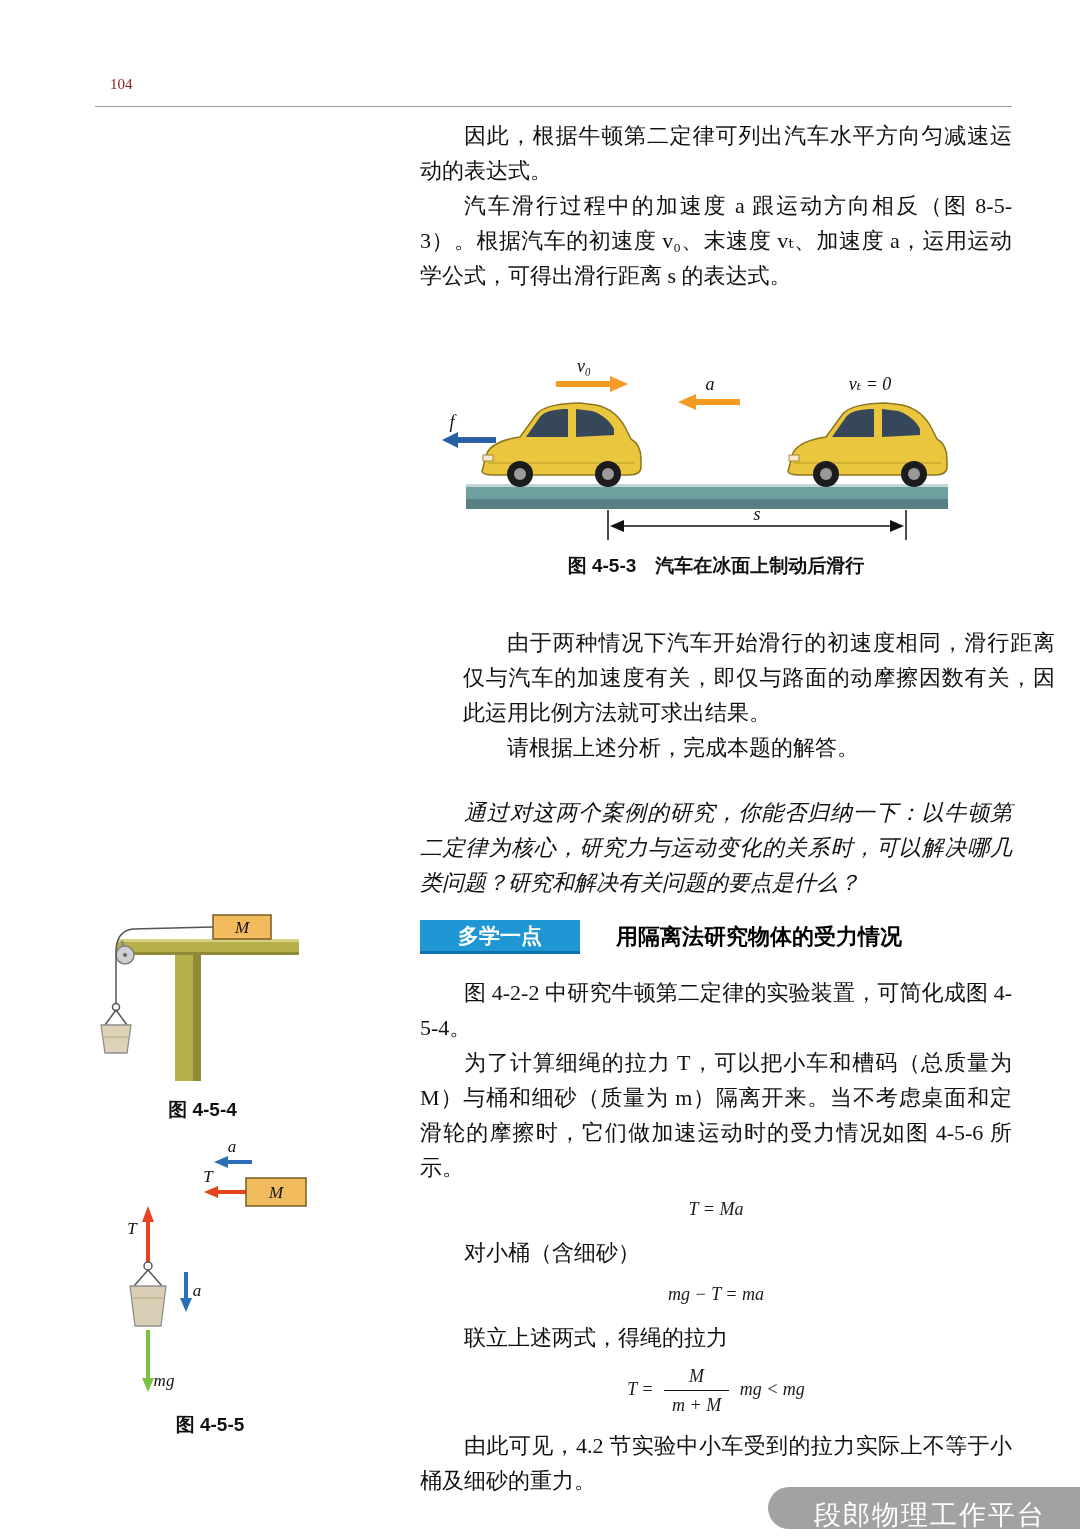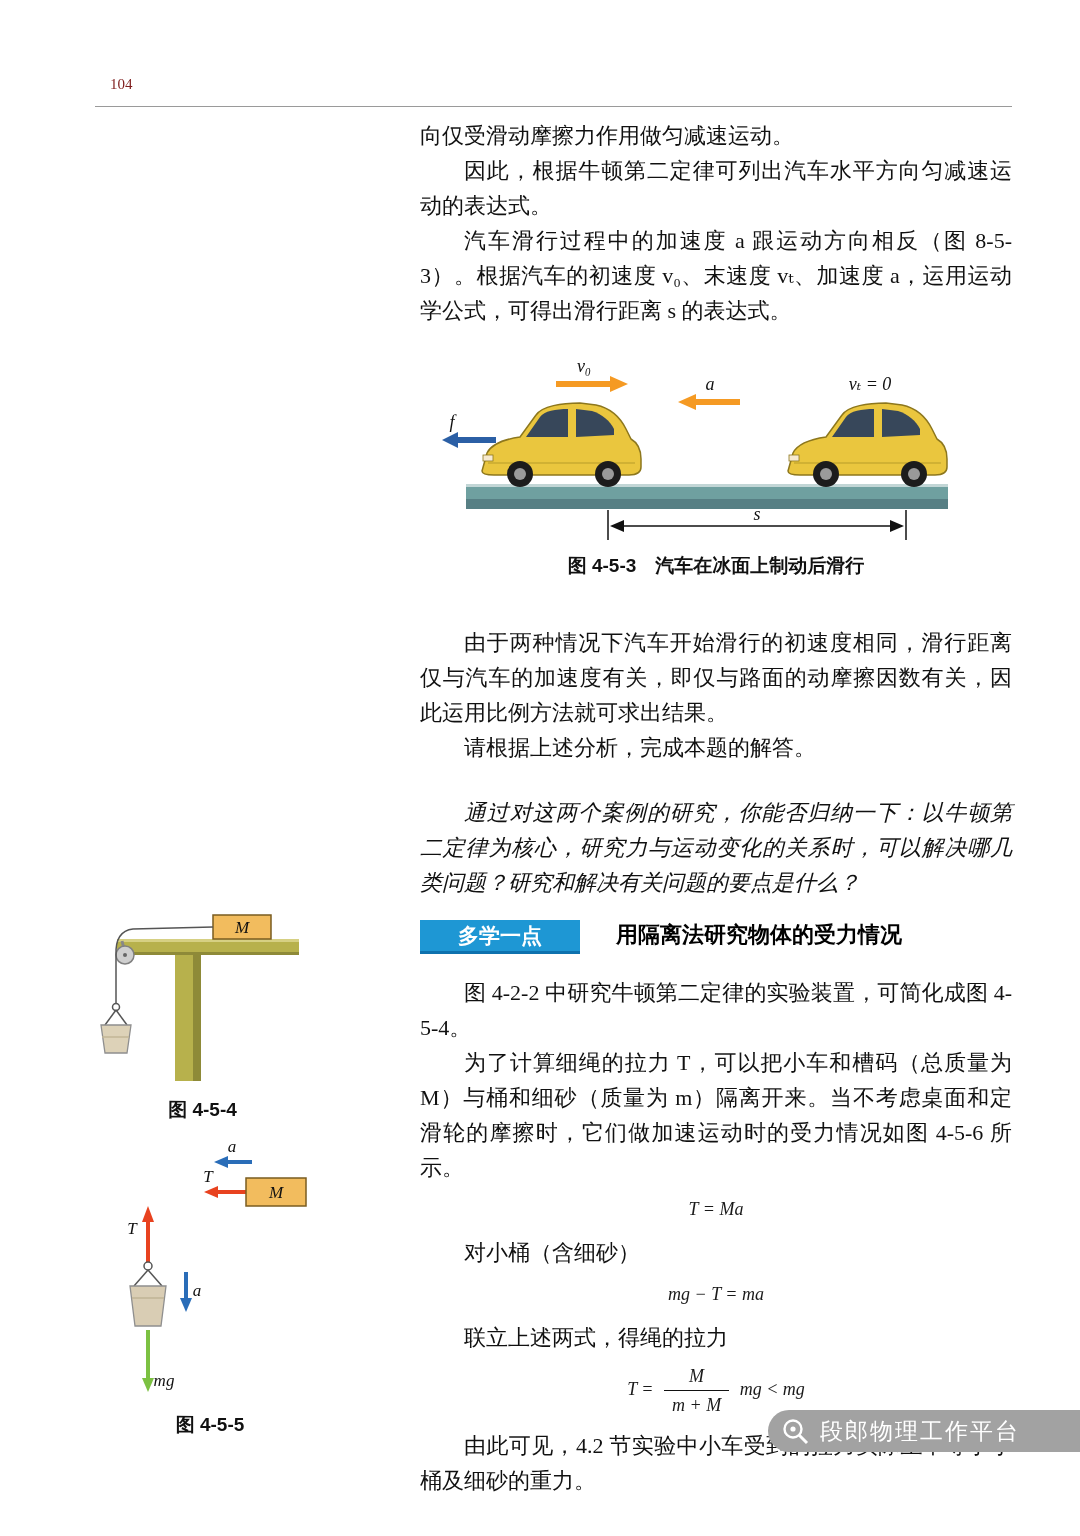--- a/index.html
+++ b/index.html
@@ -11,23 +11,23 @@
   .page-number { position:absolute; left:110px; top:76px; font-size:15px; color:#7f1d1d; }
   .top-rule { position:absolute; left:95px; top:106px; width:917px; height:1px; background:#9a9a9a; }
 
   .col { position:absolute; left:420px; width:592px; }
   .para { font-size:22px; line-height:35px; text-align:justify; color:#111; }
   .indent { text-indent:2em; }
   .kaiti { font-style:italic; }
 
   .block-intro { top:118px; }
   .block-fig453 { top:358px; }
-  .block-mid { top:625px; }
+  .block-mid { top:625px;margin-left:43px; }
   .block-discussion { top:795px; }
-  .block-heading { top:920px; display:flex; align-items:flex-start; }
+  .block-heading { top:920px; display:flex; align-items:center; }
   .block-extra { top:975px; }
 
   .fig453-svg { display:block; margin-left:18px; }
   .caption {
     font-family:"Liberation Sans","DejaVu Sans",sans-serif;
     font-weight:bold; font-size:19px; color:#111; text-align:center;
   }
   .fig453-caption { }
 
   .heading-tag {
@@ -48,37 +48,36 @@
   .frac { display:inline-block; vertical-align:middle; text-align:center; margin:0 6px; }
   .frac .num { display:block; border-bottom:1.6px solid #111; padding:0 8px 1px 8px; line-height:26px; }
   .frac .den { display:block; padding:1px 8px 0 8px; line-height:26px; }
 
   .left-fig { position:absolute; }
   .fig454-wrap { left:95px; top:903px; width:215px; }
   .fig455-wrap { left:100px; top:1140px; width:220px; }
   .left-fig .caption { margin-top:10px; }
 
   .watermark {
-    position:absolute; right:0; top:1410px; width:312px; height:42px;
+    position:absolute; right:0; top:1487px; width:312px; height:42px;
     background:#a2a2a2; border-radius:21px 0 0 21px;
     display:flex; align-items:center; gap:10px; padding-left:12px;
     color:#ffffff; font-family:"Liberation Sans","DejaVu Sans",sans-serif;
-    font-size:23px; letter-spacing:2px;
+    font-size:27px; letter-spacing:2px;flex-direction:column;
   }
 
   svg text { font-family:"Liberation Serif","DejaVu Serif",serif; font-style:italic; fill:#111; }
 </style>
 </head>
 <body>
 
 <div class="page-number">104</div>
 <div class="top-rule"></div>
 
 <div class="col block-intro">
-  <p class="para">向仅受滑动摩擦力作用做匀减速运动。</p>
   <p class="para indent">因此，根据牛顿第二定律可列出汽车水平方向匀减速运动的表达式。</p>
   <p class="para indent">汽车滑行过程中的加速度 a 跟运动方向相反（图 8-5-3）。根据汽车的初速度 v₀、末速度 vₜ、加速度 a，运用运动学公式，可得出滑行距离 s 的表达式。</p>
 </div>
 
 <div class="col block-fig453">
   <svg class="fig453-svg" width="520" height="195" viewBox="0 0 520 195">
     <defs>
       <g id="car">
         <path d="M2,96 L7,78 C12,68 26,64 40,62 L56,40 C62,31 82,28 100,28 L116,30 C130,33 140,42 146,54 L151,64 C158,68 161,76 161,84 L161,92 C161,98 155,100 149,100 L14,100 C6,100 2,99 2,96 Z" fill="#eac63e" stroke="#8d771d" stroke-width="1.5"></path>
         <path d="M46,62 L60,42 C64,36 76,34 88,34 L88,62 Z" fill="#37475a"></path>

